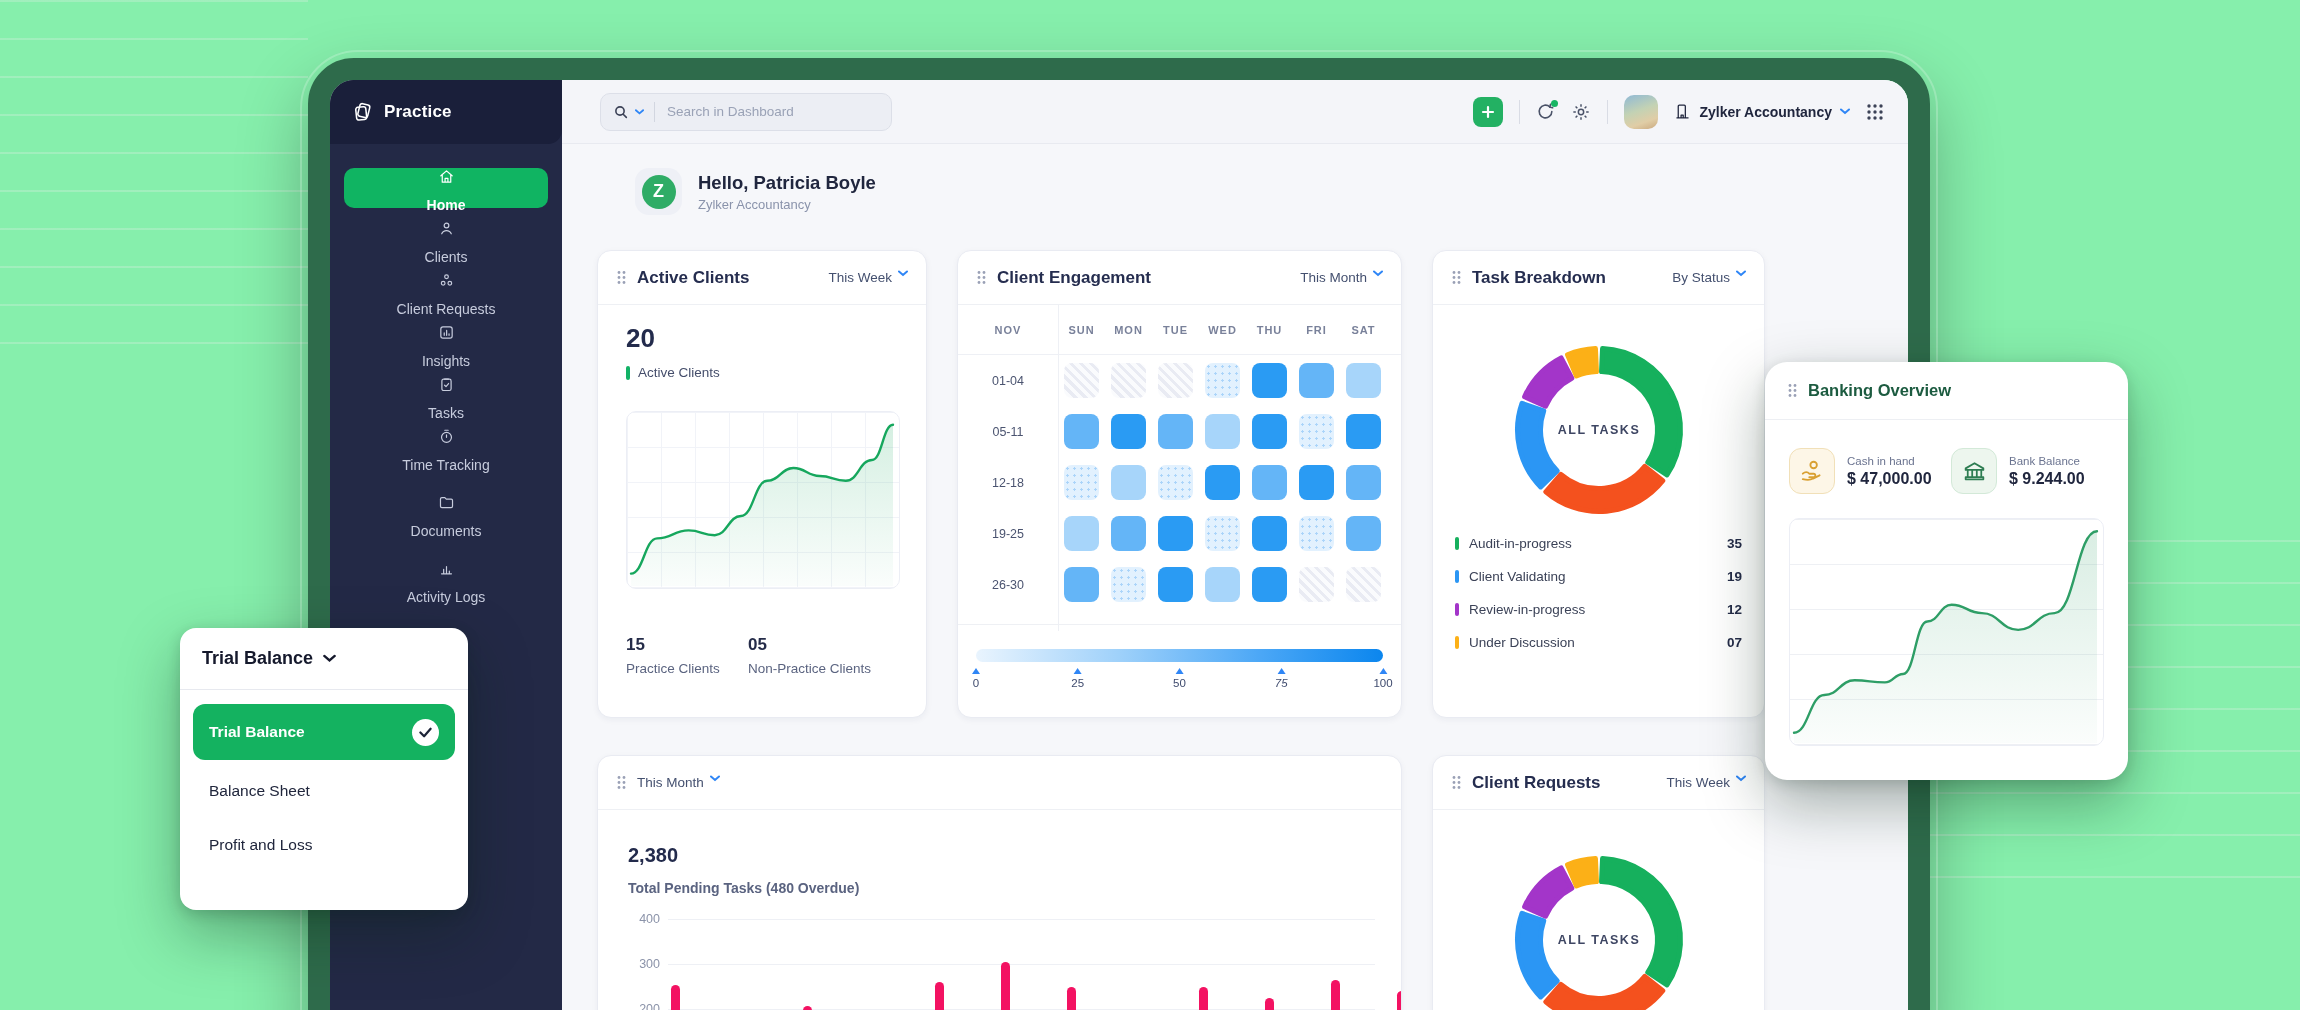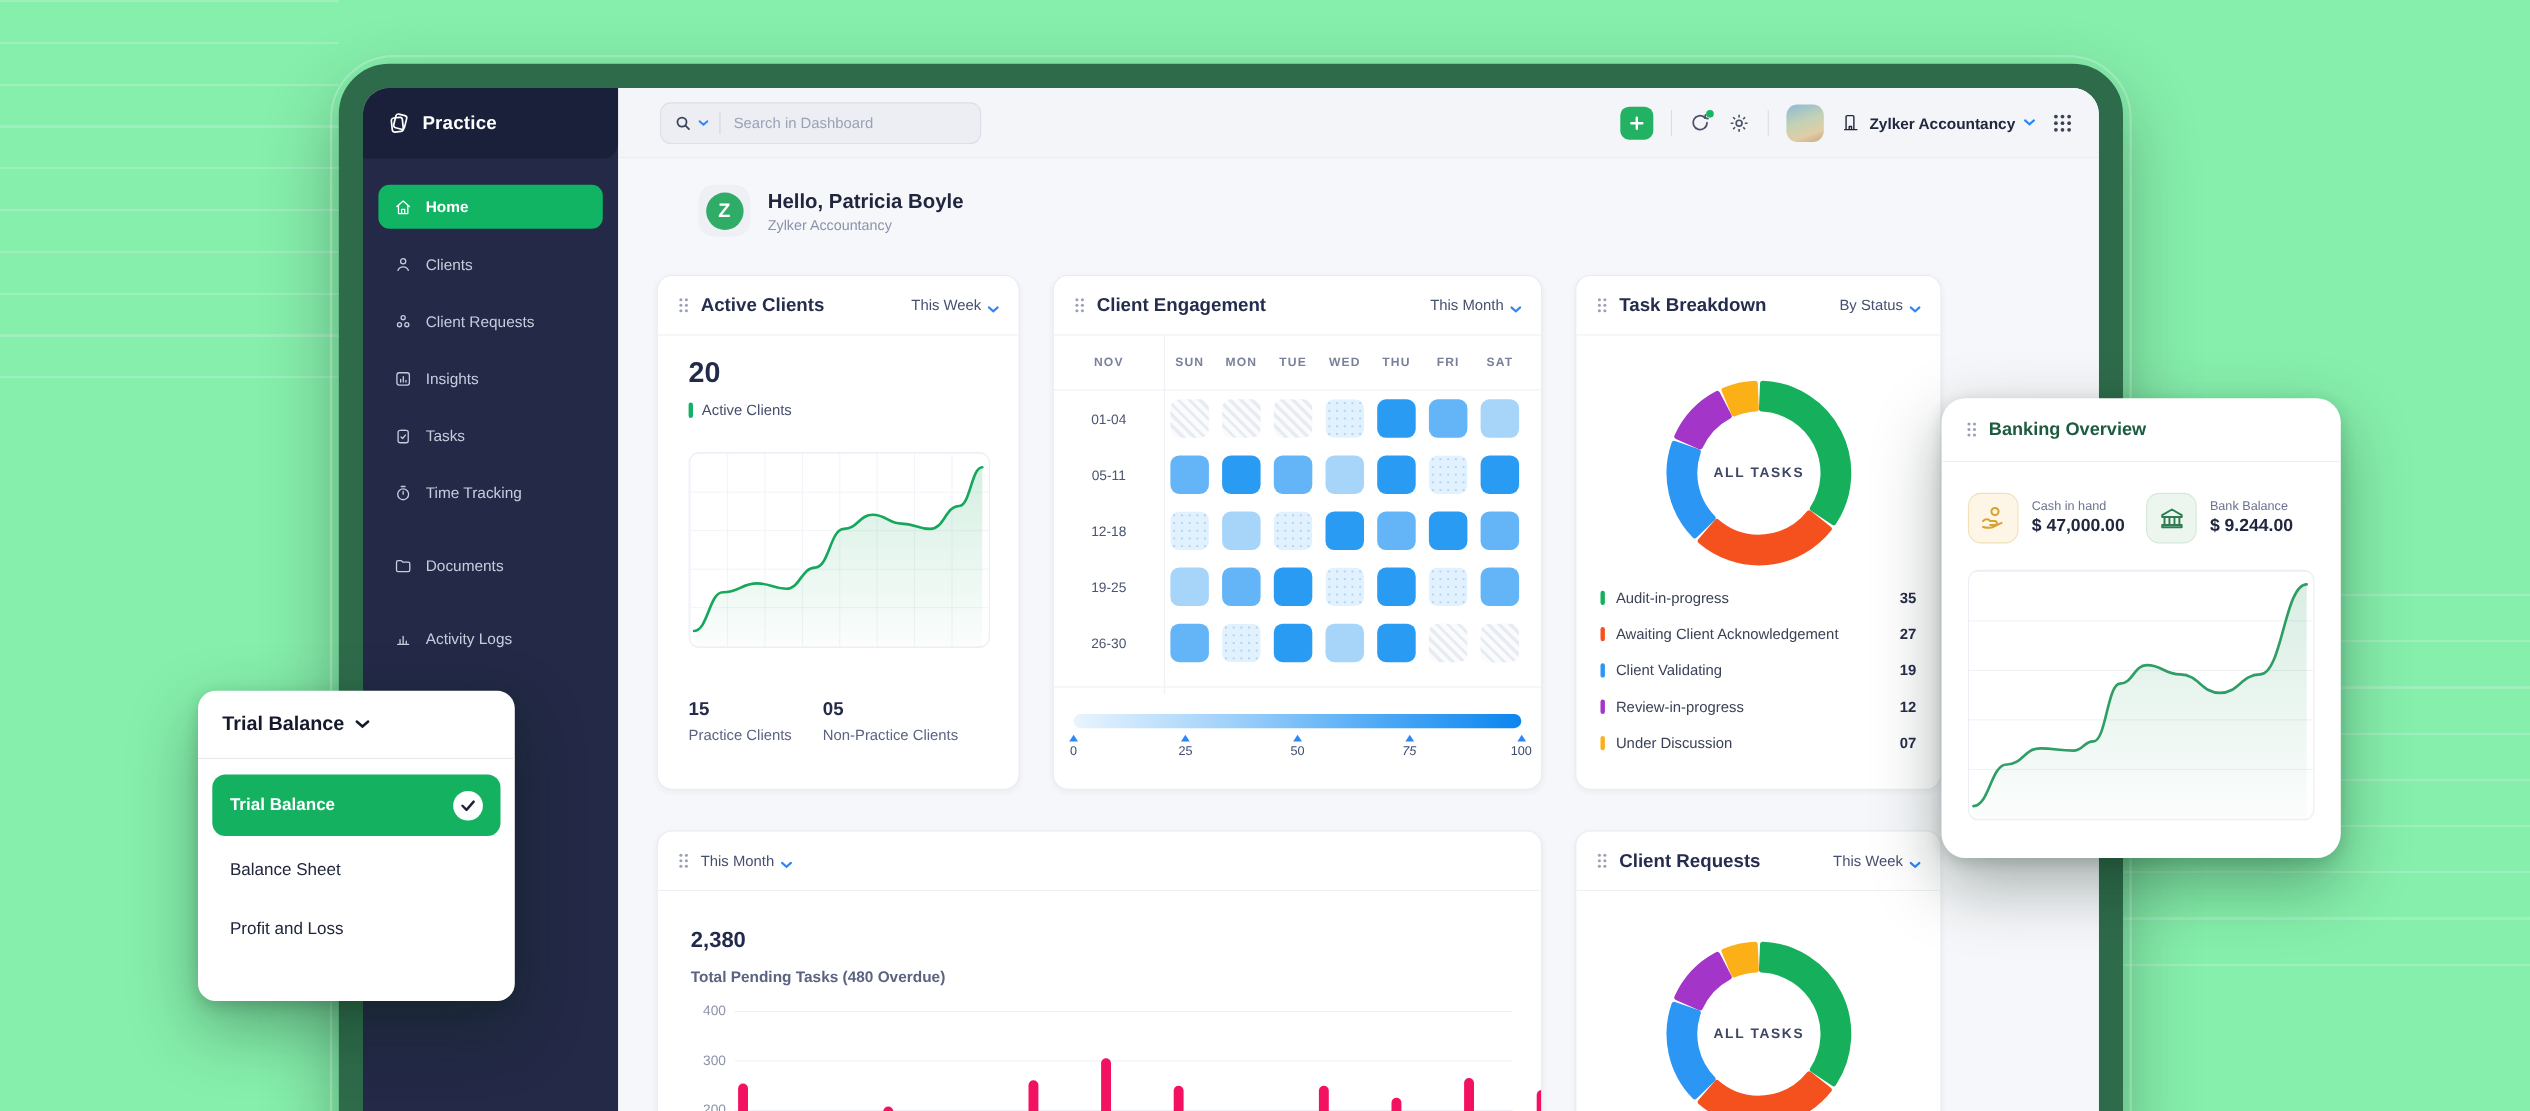--- a/index.html
+++ b/index.html
@@ -18,21 +18,21 @@
   .device::after{content:"";position:absolute;inset:-30px;border:2px solid rgba(255,255,255,.22);
     border-radius:58px;pointer-events:none;}
   .device-inner{position:absolute;inset:0;border-radius:24px;overflow:hidden;display:flex;background:#f6f7fa;}
 
   
   .sidebar{width:232px;background:#232946;display:flex;flex-direction:column;flex-shrink:0;}
   .brand{height:64px;background:#1a1f3a;display:flex;align-items:center;gap:10px;padding:0 22px;border-radius:0 0 14px 0;}
   .brand-label{color:#fff;font-size:17px;font-weight:700;letter-spacing:.2px;}
   .nav{padding:24px 14px;display:flex;flex-direction:column;}
   .nav-item{display:flex;align-items:center;gap:12px;height:40px;margin-bottom:12px;padding:0 14px;border-radius:10px;
-    color:#c7ccdd;font-size:14px;font-weight:500;cursor:pointer;}
+    color:#c7ccdd;font-size:14px;font-weight:500;cursor:pointer;flex-direction:column;}
   .nav-item svg{flex-shrink:0;}
   .nav-item.active{background:#10b462;color:#fff;font-weight:700;}
   .nav-item.grp{margin-top:14px;}
 
   
   .main{flex:1;display:flex;flex-direction:column;min-width:0;}
   .topbar{height:64px;background:#f4f5f9;border-bottom:1px solid #e8eaf0;display:flex;align-items:center;
     padding:0 24px 0 38px;gap:12px;}
   .search{width:292px;height:38px;background:#eceef4;border:1px solid #dcdfe8;border-radius:10px;
     display:flex;align-items:center;padding:0 12px;gap:6px;}
@@ -56,21 +56,21 @@
   .greet-avatar i{width:34px;height:34px;border-radius:50%;background:#2fac66;color:#fff;font-style:normal;
     font-weight:700;font-size:18px;display:flex;align-items:center;justify-content:center;}
   .greet h2{margin:0;font-size:18.5px;color:#20263e;font-weight:700;}
   .greet p{margin:3px 0 0;font-size:13px;color:#8a93ab;}
 
   
   .card{position:absolute;background:#fff;border:1px solid #e9ebf2;border-radius:14px;
     box-shadow:0 2px 6px rgba(23,43,77,.05);overflow:hidden;}
   .card-head{height:54px;display:flex;align-items:center;gap:10px;padding:0 18px;border-bottom:1px solid #eef0f4;}
   .card-head h3{margin:0;font-size:17px;font-weight:700;color:#252d4f;flex:1;white-space:nowrap;}
-  .filter{display:flex;align-items:flex-end;gap:6px;font-size:13.5px;color:#44506f;cursor:pointer;white-space:nowrap;}
+  .filter{display:flex;align-items:flex-start;gap:6px;font-size:13.5px;color:#44506f;cursor:pointer;white-space:nowrap;}
   .drag{display:flex;cursor:grab;color:#9aa1b6;}
 
   .c-active{left:35px;top:106px;width:330px;height:468px;}
   .c-engage{left:395px;top:106px;width:445px;height:468px;}
   .c-break{left:870px;top:106px;width:333px;height:468px;}
   .c-progress{left:35px;top:611px;width:805px;height:430px;}
   .c-requests{left:870px;top:611px;width:333px;height:430px;}
 
   
   .ac-count{position:absolute;left:28px;top:72px;font-size:26px;font-weight:700;color:#232b4c;}
@@ -541,25 +541,20 @@
                   <path d="M20.60,61.72 A81.5,81.5 0 0 1 57.12,22.84 L67.81,43.20 A58.5,58.5 0 0 0 41.60,71.11 Z" fill="#a335c9" stroke="#a335c9" stroke-width="5" stroke-linejoin="round"></path>
                   <path d="M63.55,19.81 A81.5,81.5 0 0 1 91.45,13.58 L92.45,36.56 A58.5,58.5 0 0 0 72.42,41.03 Z" fill="#fcb017" stroke="#fcb017" stroke-width="5" stroke-linejoin="round"></path>
                 </svg>
               <span class="donut-center">ALL TASKS</span>
             </div>
             <div class="tb-legend" id="tbLegend">
                 <div class="lg-row">
                   <i style="background:#16b05d"></i>
                   <span class="ll">Audit-in-progress</span>
                   <span class="lv">35</span>
-                </div>
-                <div class="lg-row">
-                  <i style="background:#f4511e"></i>
-                  <span class="ll">Awaiting Client Acknowledgement</span>
-                  <span class="lv">27</span>
                 </div>
                 <div class="lg-row">
                   <i style="background:#2b96f4"></i>
                   <span class="ll">Client Validating</span>
                   <span class="lv">19</span>
                 </div>
                 <div class="lg-row">
                   <i style="background:#a335c9"></i>
                   <span class="ll">Review-in-progress</span>
                   <span class="lv">12</span>

